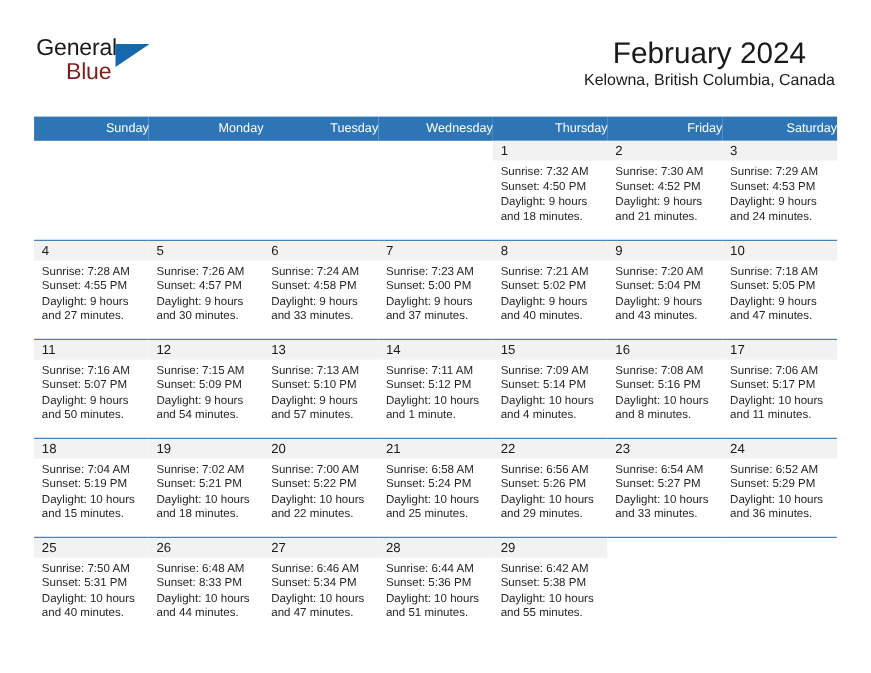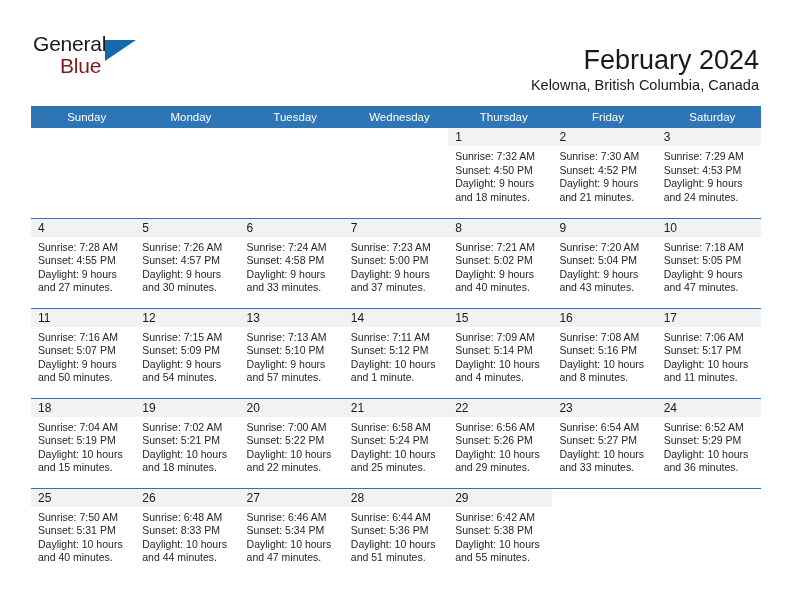--- a/index.html
+++ b/index.html
@@ -62,22 +62,22 @@
     top: 8px;
     width: 0;
     height: 0;
     border-left: 31px solid #1668ad;
     border-bottom: 21px solid transparent;
   }
 
   .titles {
     position: absolute;
     right: 0;
-    top: 16px;
-    text-align: right;
+    top: 4px;
+    text-align: center;
   }
   .cal-title {
     font-size: 27px;
     color: #1a1a1a;
     line-height: 32px;
     white-space: nowrap;
   }
   .cal-sub {
     margin-top: 0;
     font-size: 14.5px;
@@ -93,21 +93,21 @@
     top: 106px;
     width: 730px;
     border-collapse: collapse;
     table-layout: fixed;
   }
   .calendar th {
     background: #2e75b6;
     color: #ffffff;
     font-size: 11.5px;
     font-weight: normal;
-    text-align: center;
+    text-align: right;
     padding: 5px 0 5px 7px;
     height: 20px;
     box-sizing: border-box;
   }
   .calendar td {
     vertical-align: top;
     padding: 0;
     border-top: 1px solid #2e75b6;
     height: 90px;
     box-sizing: border-box;

